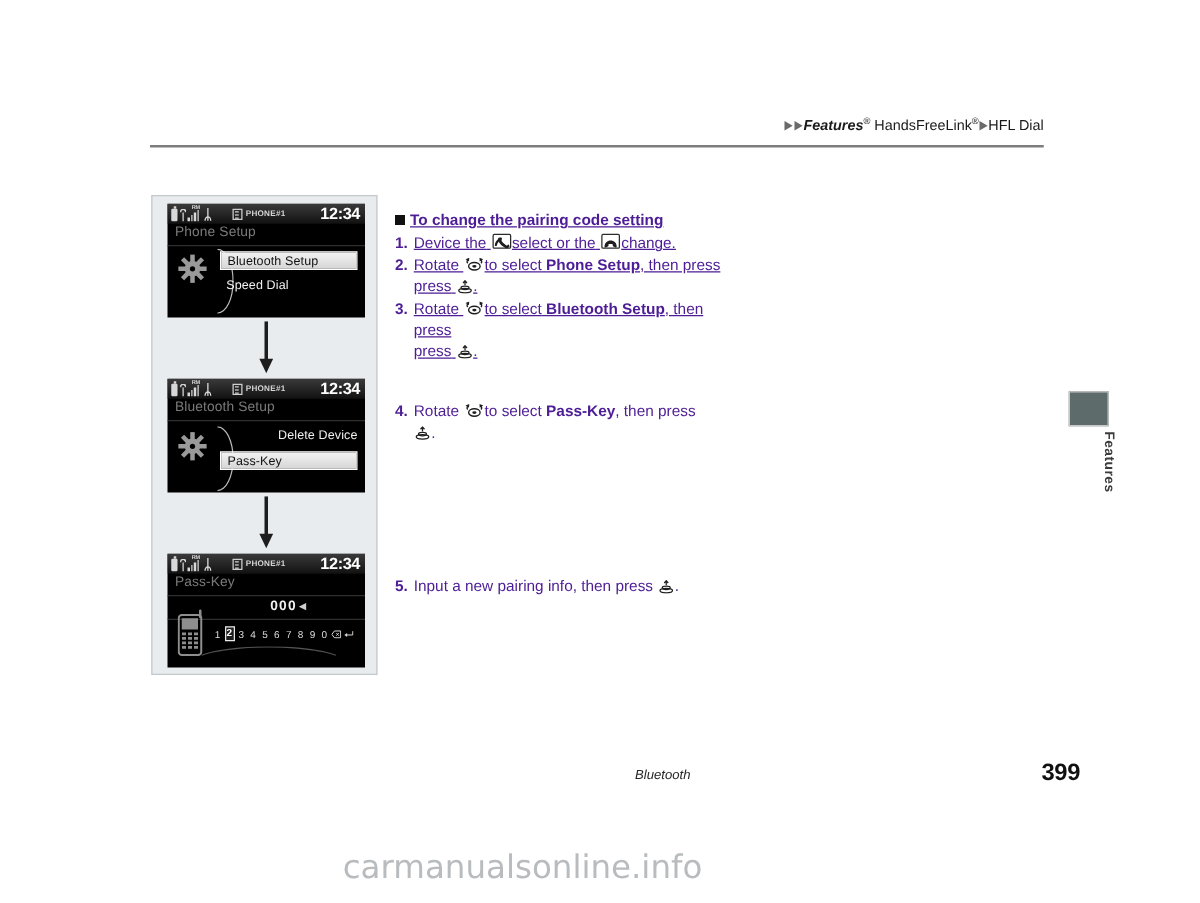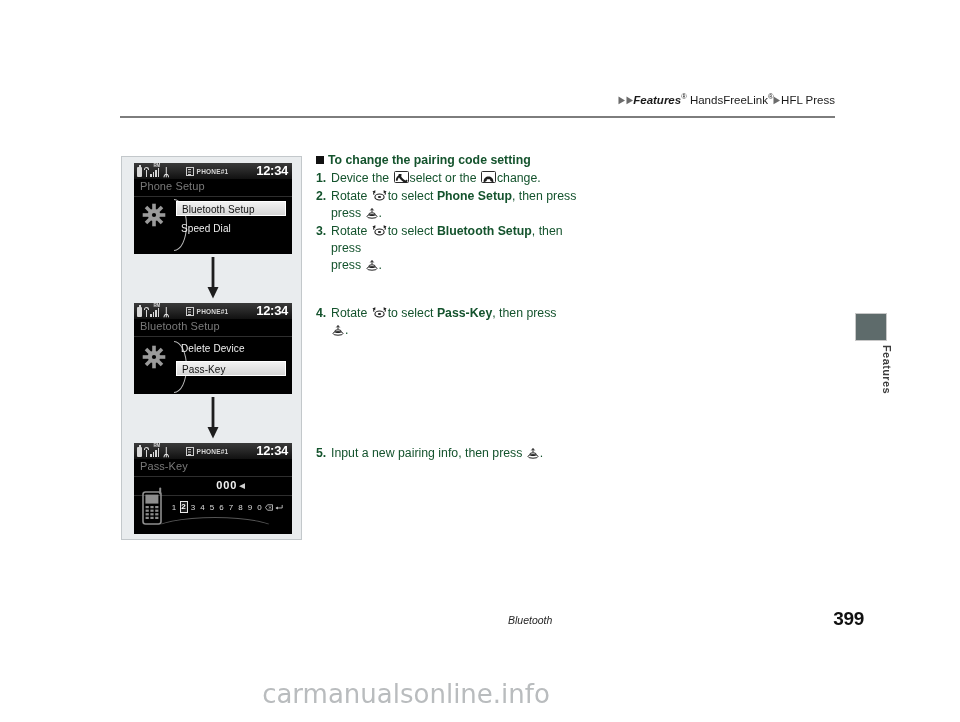--- a/index.html
+++ b/index.html
@@ -361,25 +361,26 @@
     width: 12px;
     height: 42px;
   }
   #arrow-1 { top: 100px; }
   #arrow-2 { top: 240px; }
 
   
   #instructions {
     position: absolute;
     left: 316px;
-    top: 152px;
+    top: 168px;
     width: 270px;
     font-size: 12.3px;
     line-height: 17.4px;
-    color: #14532d;
+    color: #4c1d95;
+    text-decoration: underline;
   }
   .sec-head {
     font-weight: bold;
     font-size: 12.3px;
     margin-bottom: 1px;
     white-space: nowrap;
   }
   .sec-head .sq {
     display: inline-block;
     width: 8px;
@@ -442,34 +443,34 @@
     position: absolute;
     right: 96px;
     top: 608px;
     font-size: 19px;
     font-weight: bold;
     color: #111111;
     letter-spacing: -0.3px;
   }
   #watermark {
     position: absolute;
-    left: 0;
+    left: 12px;
     top: 679px;
     width: 812px;
     text-align: center;
     font-size: 26px;
     color: #b9bcbe;
     letter-spacing: 0px;
     font-family: "DejaVu Sans", sans-serif;
   }
 </style>
 </head>
 <body>
 
-<div id="breadcrumb"><span class="tri">▶</span><span class="tri">▶</span><span class="bt">Features</span><span class="sup">®</span> <span>HandsFreeLink</span><span class="sup">®</span><span class="tri">▶</span><span>HFL Press</span></div>
+<div id="breadcrumb"><span class="tri">▶</span><span class="tri">▶</span><span class="bt">Features</span><span class="sup">®</span> <span>HandsFreeLink</span><span class="sup">®</span><span class="tri">▶</span><span>HFL Dial</span></div>
 <div id="header-rule"></div>
 
 <div id="side-tab"></div>
 <div id="side-tab-label">Features</div>
 
 <div id="illus-panel">
 
   <div class="screen" id="screen-1">
     <div class="statusbar">
       <div class="sb-left">
@@ -551,21 +552,21 @@
           <rect x="10.2" y="0.7" width="3.6" height="6" transform="rotate(45 12 12)"></rect>
           <rect x="10.2" y="17.3" width="3.6" height="6" transform="rotate(45 12 12)"></rect>
           <rect x="0.7" y="10.2" width="6" height="3.6" transform="rotate(45 12 12)"></rect>
           <rect x="17.3" y="10.2" width="6" height="3.6" transform="rotate(45 12 12)"></rect>
         </g>
         <circle cx="12" cy="12" r="6.2" fill="#9a9a9a"></circle>
         <circle cx="12" cy="12" r="2.1" fill="#000000"></circle>
       </svg>
       <div class="arc"></div>
     </div>
-    <div class="menu-item" style="top:38px;">Delete Device</div>
+    <div class="menu-item" style="top:38px;text-align:right;">Delete Device</div>
     <div class="menu-item selected" style="top:58px;">Pass-Key</div>
   </div>
 
   <svg class="flow-arrow" id="arrow-2" viewBox="0 0 12 42">
     <rect x="4.6" y="0" width="2.8" height="32" fill="#1d1d1d"></rect>
     <polygon points="0.5,30 11.5,30 6,41.5" fill="#1d1d1d"></polygon>
   </svg>
 
   <div class="screen" id="screen-3">
     <div class="statusbar">

